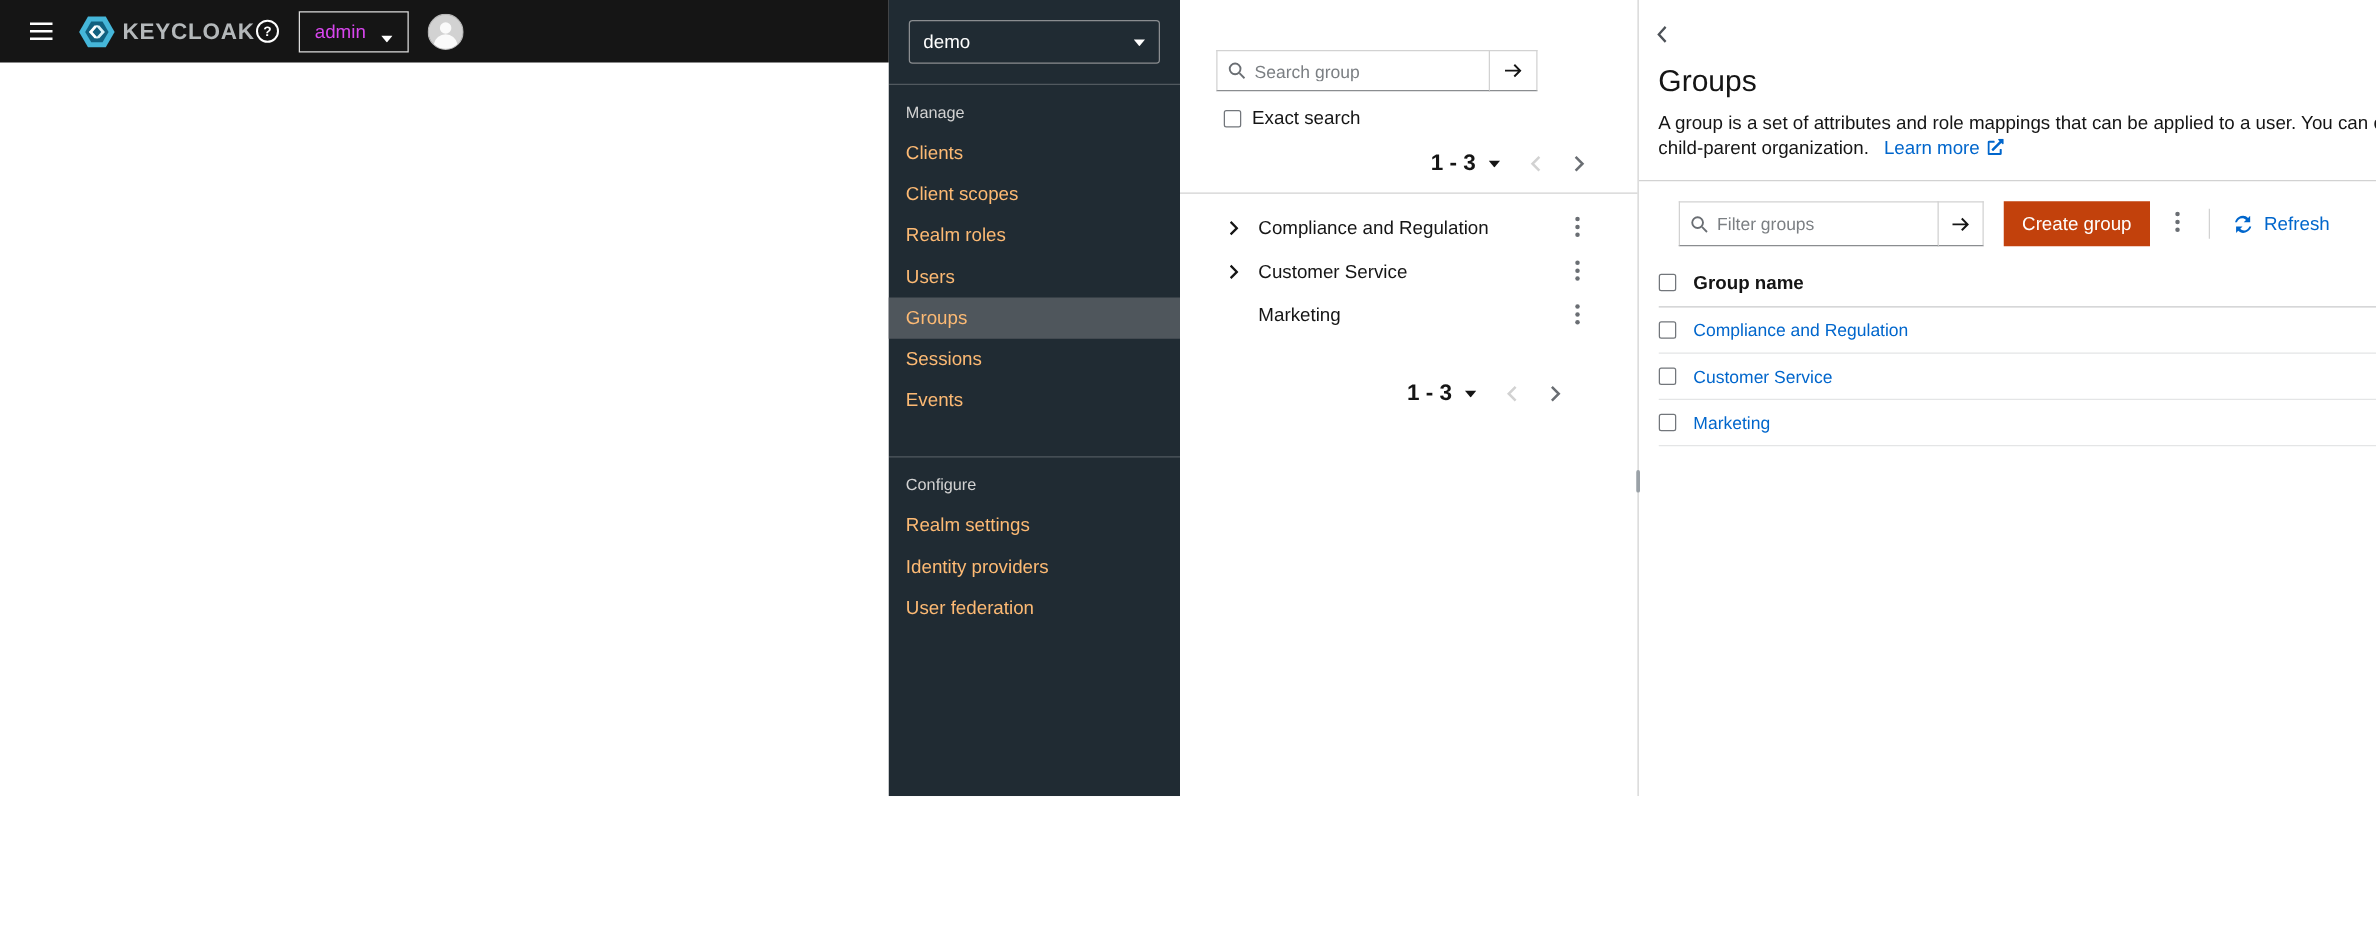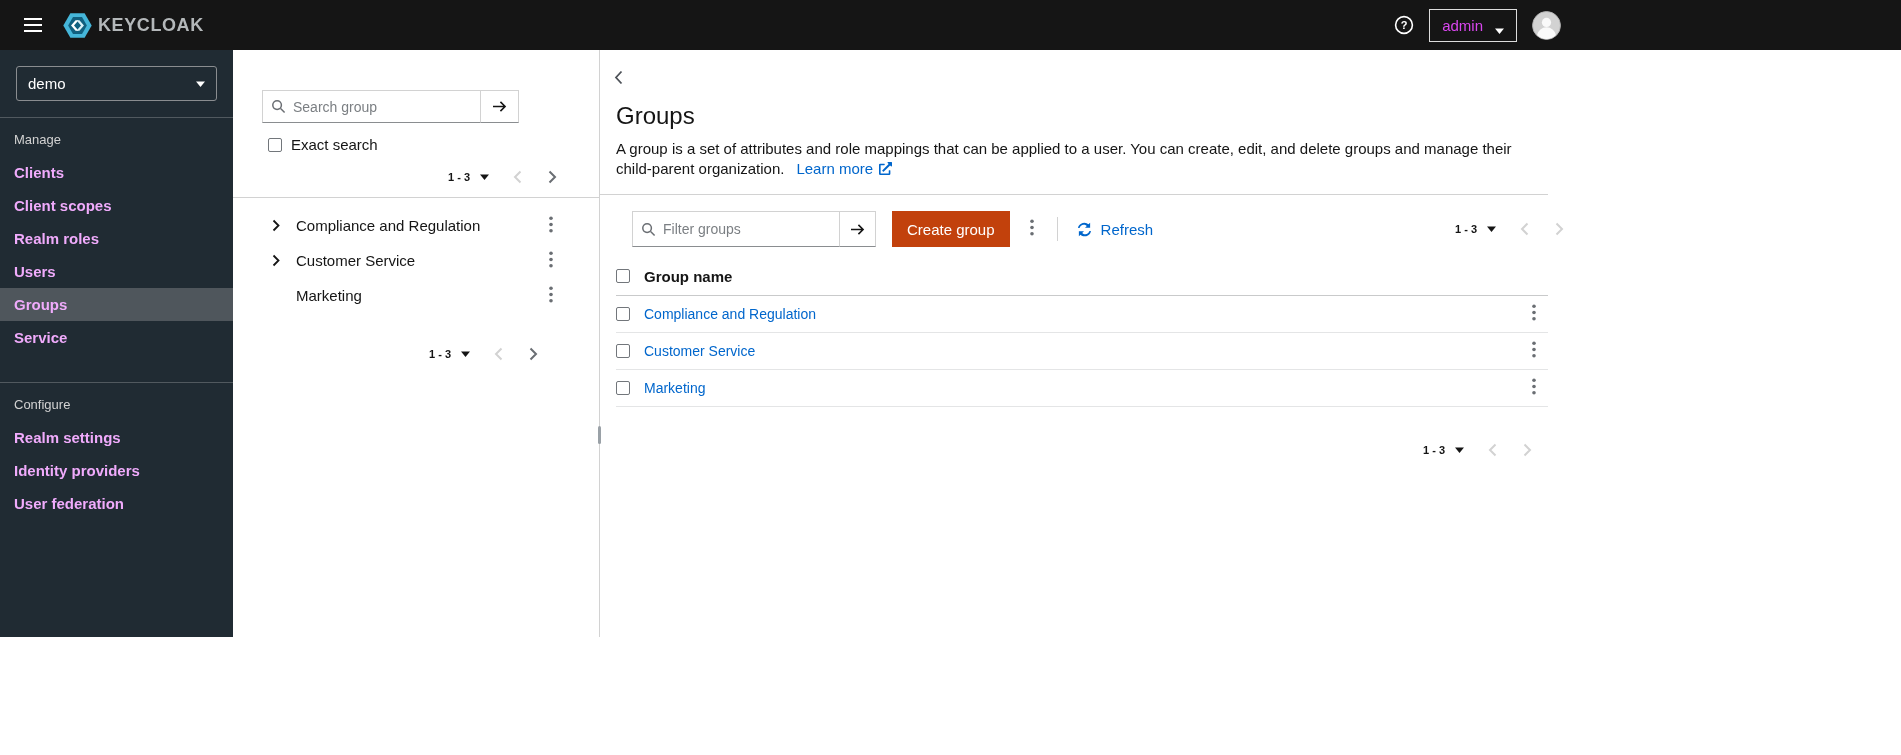--- a/index.html
+++ b/index.html
@@ -1,54 +1,54 @@
 <!DOCTYPE html>
 <html><head>
 <meta charset="utf-8">
 <style>
   html,body { margin:0; padding:0; }
   body { font-family:"Liberation Sans",sans-serif; background:#fff; }
-  .app { width:1901px; height:637px; overflow:hidden; display:flex; flex-direction:column; background:#fff; }
+  .app { width:1901px; height:637px; overflow:hidden; display:flex; background:#fff; }
 
   
   .masthead { flex:0 0 50px; height:50px; background:#151515; display:flex; align-items:center; padding-left:14px; }
   .hamburger { background:none; border:none; cursor:pointer; display:flex; flex-direction:column; gap:4px; padding:10px; }
   .hamburger span { display:block; width:18px; height:2px; background:#fff; }
   .brand { display:flex; align-items:center; gap:5px; margin-left:10px; }
   .brand-text { color:#b4b8ba; font-size:18px; font-weight:700; letter-spacing:.6px; }
   .masthead-right { margin-left:auto; margin-right:340px; display:flex; align-items:center; gap:15px; }
   .icon-btn { background:none; border:none; padding:0; cursor:pointer; display:flex; align-items:center; }
   .admin-menu { display:flex; align-items:flex-end; gap:12px; background:transparent; border:1px solid #dcdcdc; color:#d946ef; font-size:15px; padding:7px 12px; cursor:pointer; }
 
   
   .body { flex:1; display:flex; min-height:0; }
 
   
   .sidebar { flex:0 0 233px; width:233px; background:#202b33; color:#fff; box-sizing:border-box; }
   .realm-select { margin:16px; width:201px; height:35px; box-sizing:border-box; border:1px solid #8a8d90; border-radius:3px; background:transparent; color:#fff; display:flex; align-items:center; justify-content:space-between; padding:0 11px; font-size:15px; cursor:pointer; }
   .side-divider { border-top:1px solid rgba(255,255,255,.22); margin-top:4px; }
   .nav-section-label { font-size:13px; color:#d2d2d2; padding:14px 14px 9px 14px; }
-  .nav-item { display:block; padding:8px 14px; font-size:15px; color:#f0abfc; text-decoration:none; cursor:pointer;font-weight:bold; }
+  .nav-item { display:block; padding:8px 14px; font-size:15px; color:#fdba74; text-decoration:none; cursor:pointer; }
   .nav-item.current { background:#4f565c; }
   .nav-gap { height:24px; }
 
   
   .tree-panel { flex:0 0 367px; width:367px; background:#fff; border-right:1px solid #d2d2d2; position:relative; box-sizing:border-box; padding-top:40px; }
   .search-row { margin-left:29px; display:flex; }
   .input-wrap { position:relative; }
   .pf-input { height:33px; box-sizing:border-box; border:1px solid #d2d2d2; border-bottom-color:#8a8d90; padding:0 8px 0 30px; font-size:14px; color:#151515; font-family:"Liberation Sans",sans-serif; }
   .pf-input::placeholder { color:#7b7f83; }
   .search-row .pf-input { width:219px; }
   .in-icon { position:absolute; left:9px; top:9px; pointer-events:none; }
   .input-submit { width:39px; height:33px; box-sizing:border-box; border:1px solid #d2d2d2; border-bottom-color:#8a8d90; background:#fff; margin-left:-1px; cursor:pointer; display:flex; align-items:center; justify-content:center; }
   .exact-row { margin:13px 0 0 35px; display:flex; align-items:center; gap:9px; font-size:15px; color:#151515; }
   .pf-check { appearance:none; -webkit-appearance:none; width:14px; height:14px; border:1px solid #72767b; border-radius:2px; background:#fff; margin:0; cursor:pointer; }
 
   .pag { display:flex; align-items:center; font-size:14px; color:#151515; }
-  .pag .range-wrap { background:none; border:none; padding:0; display:flex; align-items:center; gap:10px; font-size:11px; color:#151515; cursor:pointer; font-family:"Liberation Sans",sans-serif; }
+  .pag .range-wrap { background:none; border:none; padding:0; display:flex; align-items:center; gap:10px; font-size:18px; color:#151515; cursor:pointer; font-family:"Liberation Sans",sans-serif; }
   .pag .range { font-weight:700; }
   .pag-btn { background:none; border:none; padding:0; cursor:pointer; display:flex; align-items:center; }
   .tree-pag-top { margin:17px 0 13px 0; padding-right:42px; justify-content:flex-end; gap:24px; }
   .chev-group { display:flex; align-items:center; gap:26px; }
   .tree-divider { border-top:1px solid #d2d2d2; }
   .tree-list { padding-top:10px; }
   .tree-row { height:35px; display:flex; align-items:center; padding:0 44px 0 39px; }
   .tree-toggle { width:12px; background:none; border:none; padding:0; cursor:pointer; display:flex; align-items:center; }
   .tree-toggle.placeholder { visibility:hidden; }
   .tree-label { margin-left:12px; font-size:15px; color:#151515; }
@@ -139,21 +139,22 @@
             <path d="M0 .5h9L4.5 6z" fill="#fff"></path>
           </svg>
       </button>
       <div class="side-divider"></div>
       <div class="nav-section-label">Manage</div>
       <a class="nav-item">Clients</a>
       <a class="nav-item">Client scopes</a>
       <a class="nav-item">Realm roles</a>
       <a class="nav-item">Users</a>
       <a class="nav-item current">Groups</a>
-      <a class="nav-item">Service</a>
+      <a class="nav-item">Sessions</a>
+      <a class="nav-item">Events</a>
       <div class="nav-gap"></div>
       <div class="side-divider"></div>
       <div class="nav-section-label">Configure</div>
       <a class="nav-item">Realm settings</a>
       <a class="nav-item">Identity providers</a>
       <a class="nav-item">User federation</a>
     </nav>
 
     <aside class="tree-panel">
       <div class="search-row">

